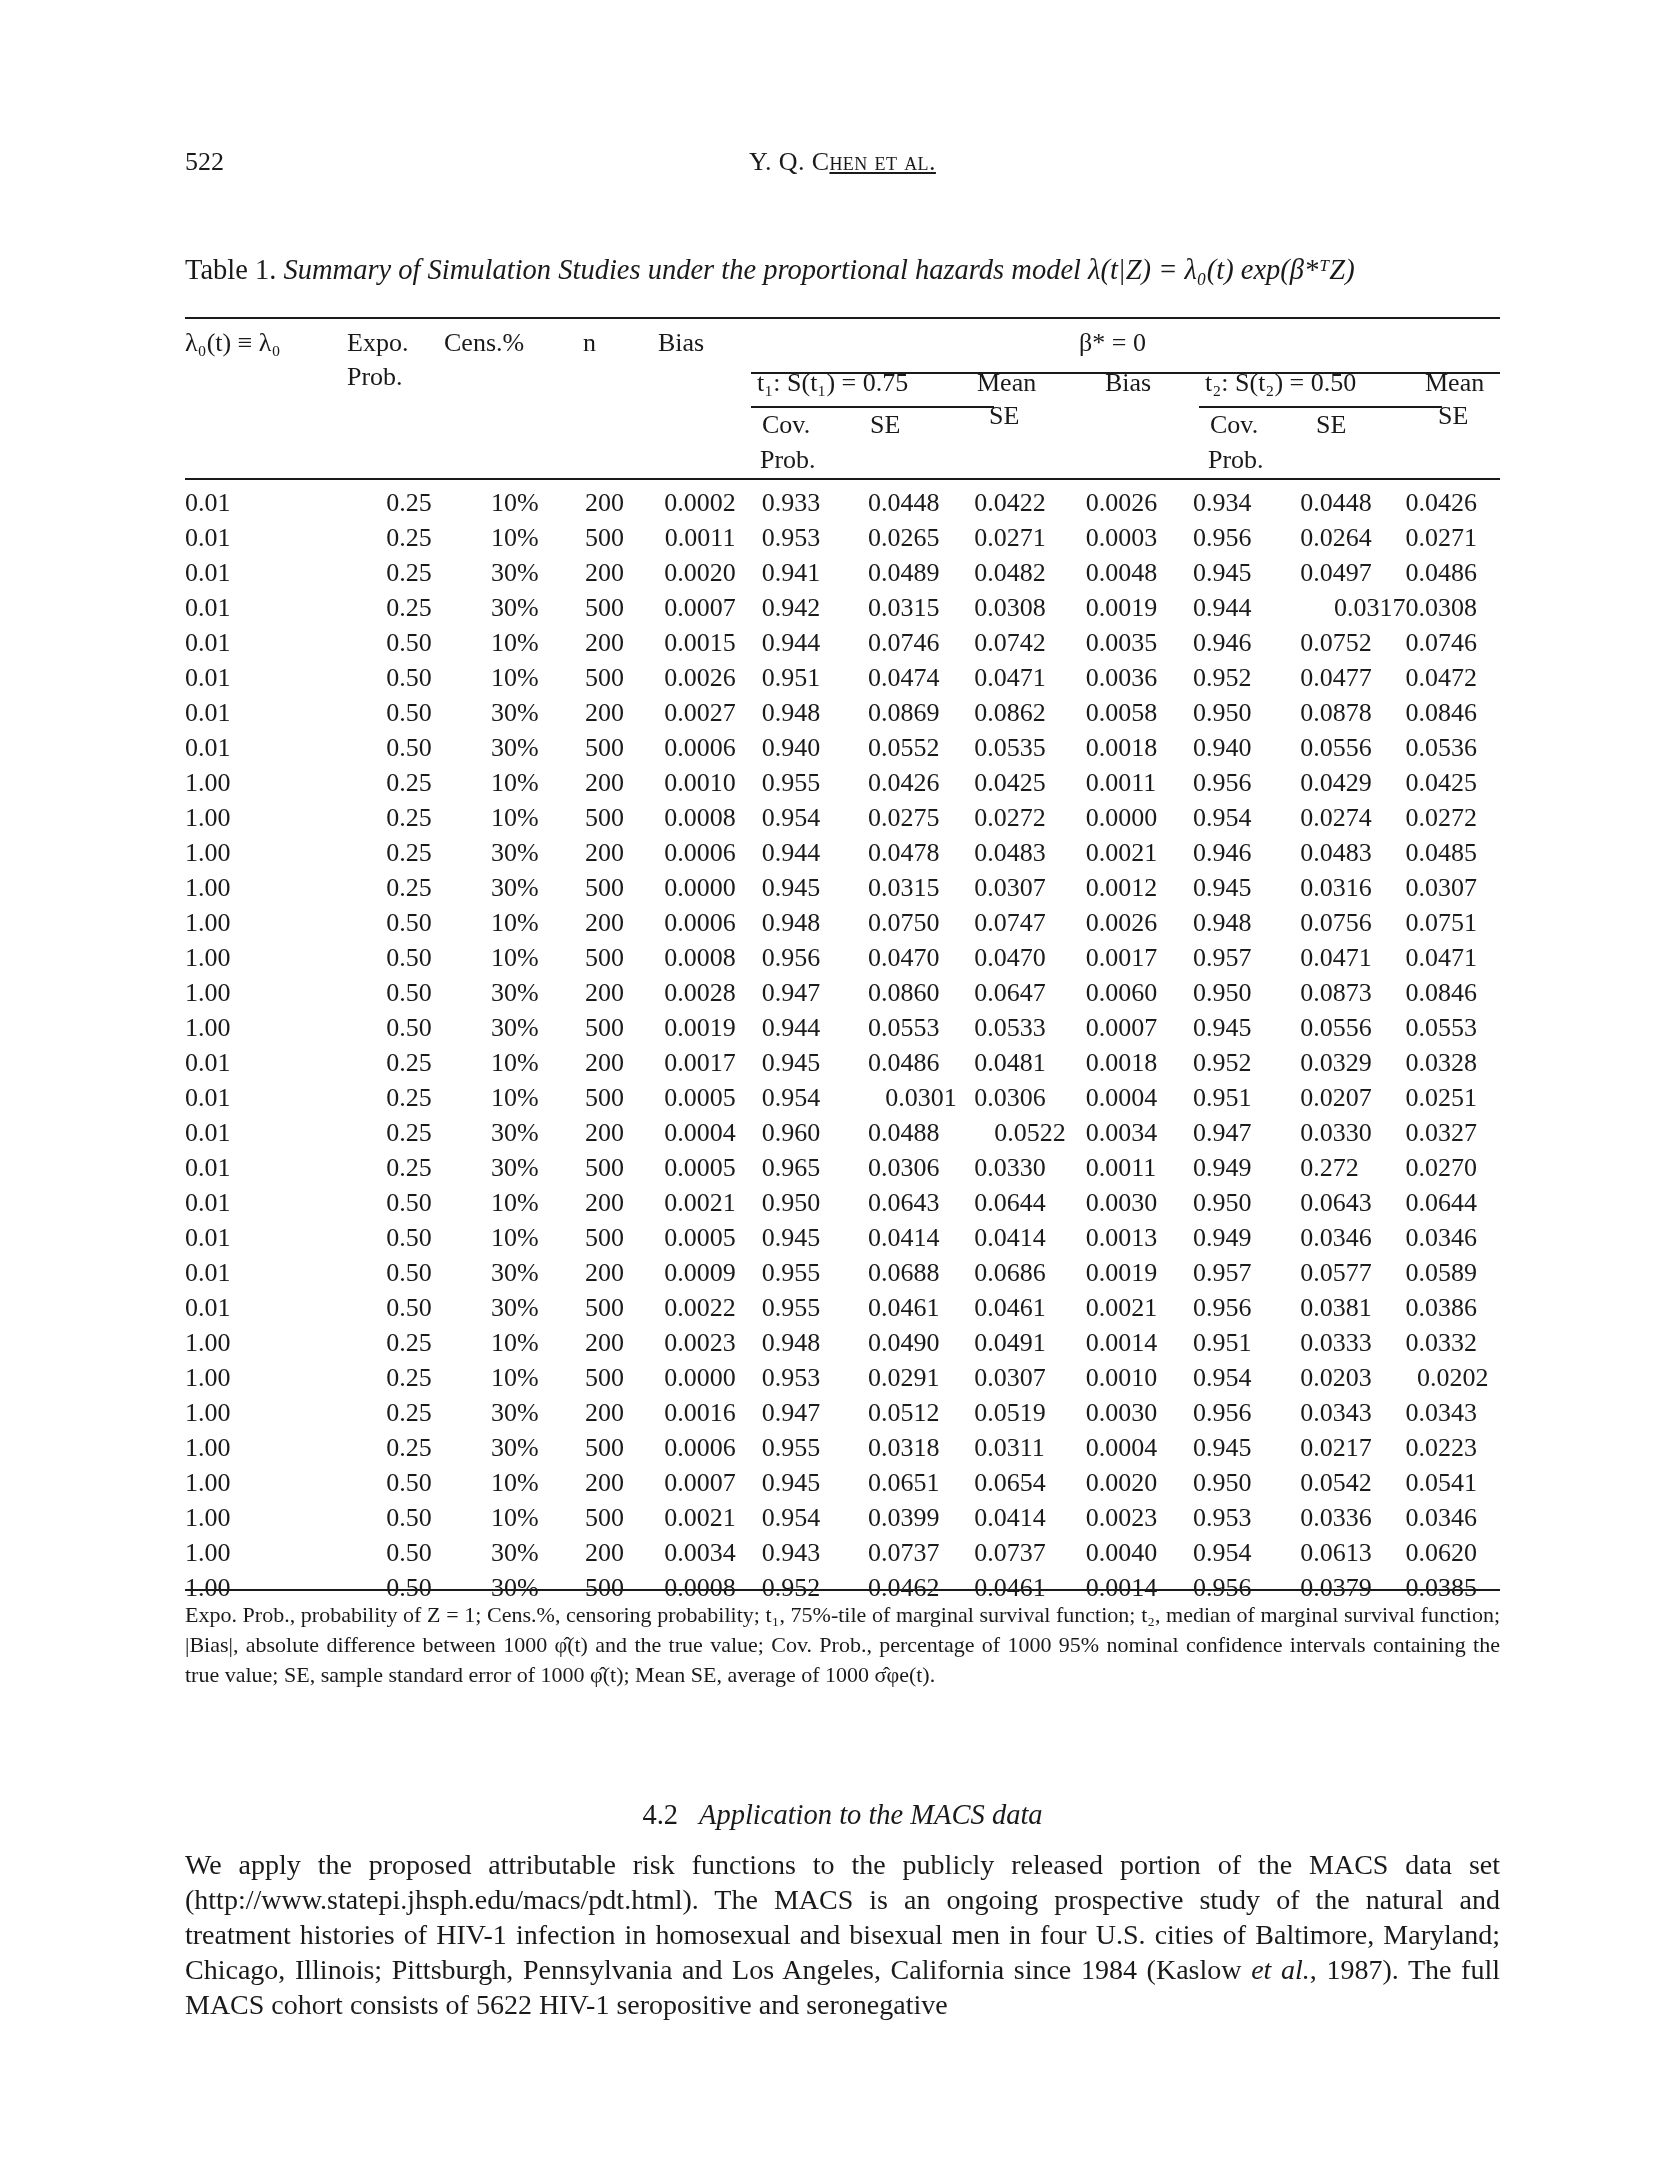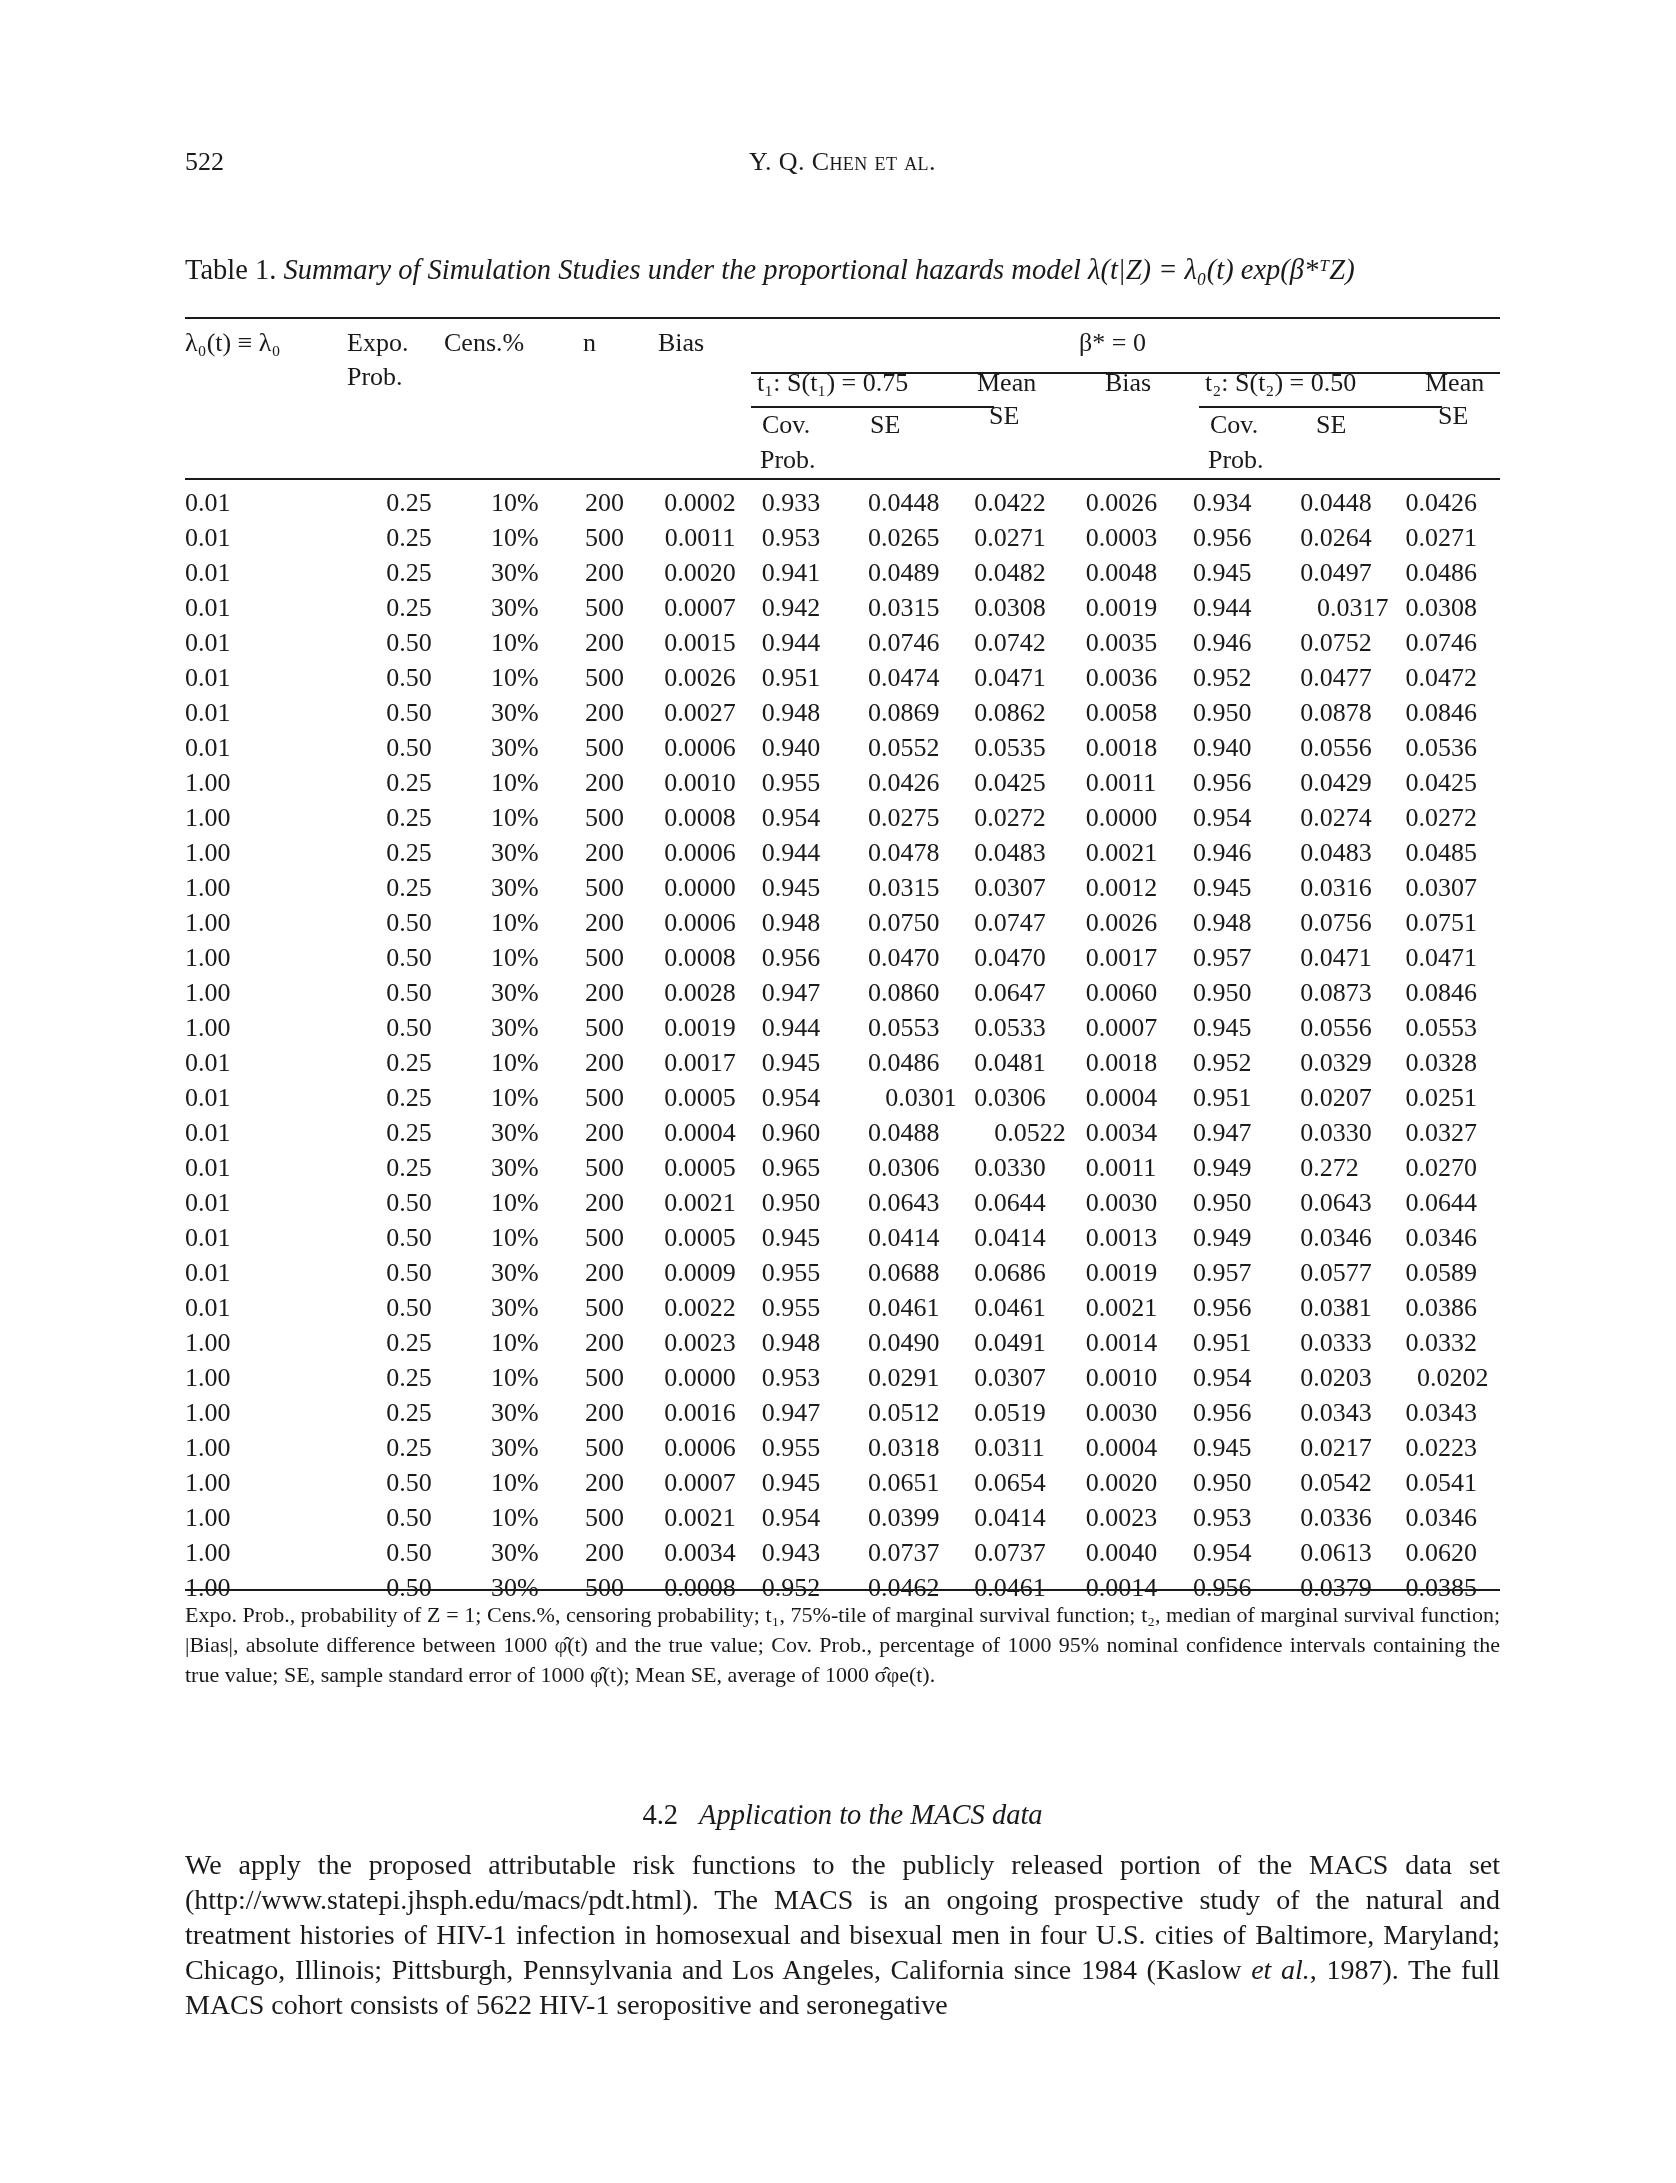--- a/index.html
+++ b/index.html
@@ -1,21 +1,21 @@
 <!DOCTYPE html>
 <html style="font-size:12px"><head>
 <meta charset="utf-8">
 <style>
   html, body { margin: 0; padding: 0; background: #ffffff; }
   body { width: 1677px; height: 2183px; position: relative; font-family: "Liberation Serif", "DejaVu Serif", serif; color: #1a1a1a; }
   .page { position: absolute; left: 185px; top: 0; width: 1315px; }
   .running-head { position: absolute; top: 147px; left: 0; width: 1315px; font-size: 26px; }
   .running-head .pnum { position: absolute; left: 0; }
   .running-head .authors { position: absolute; left: 0; width: 1315px; text-align: center; letter-spacing: 0.4px; }
-  .sc { font-variant: small-caps; }
+  .sc { font-variant: small-caps; text-decoration: underline; }
   .caption { position: absolute; top: 254px; left: 0; width: 1315px; font-size: 28.5px; white-space: nowrap; }
   .caption .it { font-style: italic; }
   .rule { position: absolute; left: 0; height: 2.3px; background: #1a1a1a; }
   .thin { height: 1.5px; }
   .hd { position: absolute; font-size: 26px; line-height: 35px; white-space: nowrap; }
   table.data { position: absolute; left: 0; top: 485px; width: 1315px; border-collapse: collapse; font-size: 26px; }
   table.data td { padding: 0; height: 35px; line-height: 35px; white-space: nowrap; }
   .footnote { position: absolute; top: 1600px; left: 0; width: 1315px; font-size: 22px; line-height: 30px; text-align: justify; }
   .section-head { position: absolute; top: 1799px; left: 0; width: 1315px; text-align: center; font-size: 28.5px; }
   .section-head .num { margin-right: 21px; }
@@ -129,21 +129,21 @@
           <td style="text-align: left;">0.01</td>
           <td style="text-align: center;">0.25</td>
           <td style="text-align: center;">30%</td>
           <td style="text-align: center;">500</td>
           <td style="text-align: center;">0.0007</td>
           <td style="text-align: left;">0.942</td>
           <td style="text-align: left;">0.0315</td>
           <td style="text-align: left;">0.0308</td>
           <td style="text-align: left;">0.0019</td>
           <td style="text-align: left;">0.944</td>
-          <td style="text-align: center; margin-left: 25px;">0.0317</td>
+          <td style="text-align: right; margin-left: 25px;">0.0317</td>
           <td style="text-align: left;">0.0308</td>
         </tr>
         <tr>
           <td style="text-align: left;">0.01</td>
           <td style="text-align: center;">0.50</td>
           <td style="text-align: center;">10%</td>
           <td style="text-align: center;">200</td>
           <td style="text-align: center;">0.0015</td>
           <td style="text-align: left;">0.944</td>
           <td style="text-align: left;">0.0746</td>

